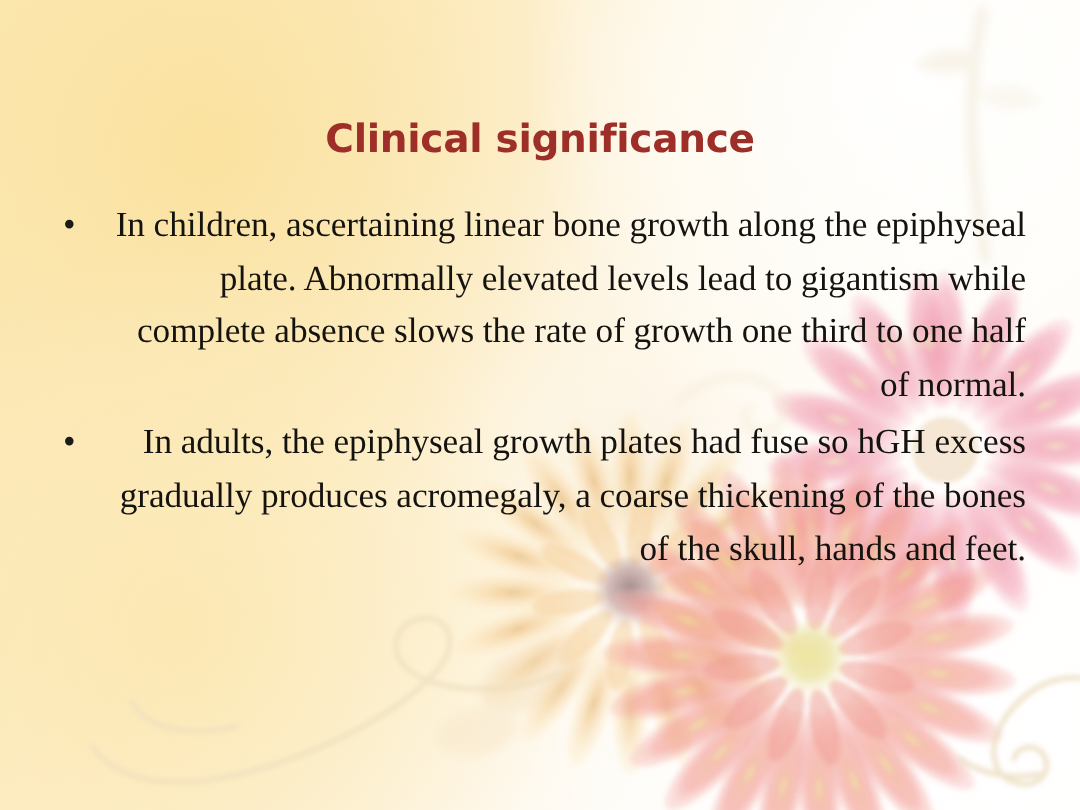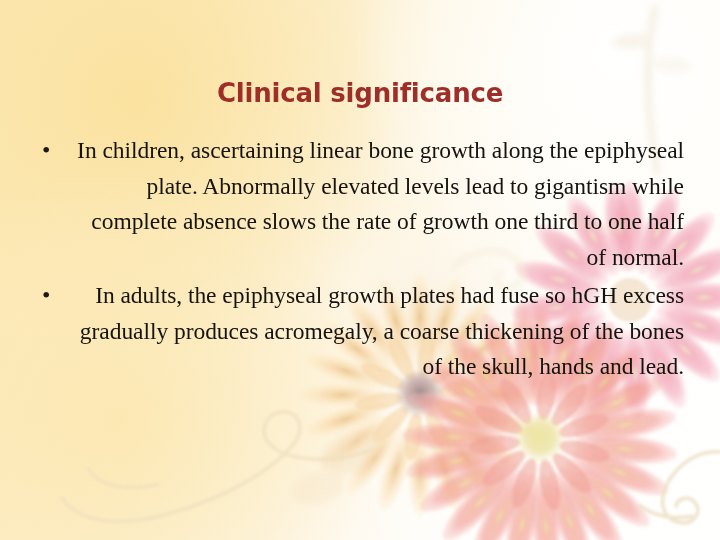--- a/index.html
+++ b/index.html
@@ -336,18 +336,18 @@
 
     <div class="bullet-item">
       <span class="bullet-mark">•</span>
       <span class="bullet-text">In children, ascertaining linear bone growth along the epiphyseal plate. Abnormally elevated levels lead to gigantism while complete absence slows the rate of growth one third to one half of normal.</span>
     </div>
 
     <div class="gap"></div>
 
     <div class="bullet-item">
       <span class="bullet-mark">•</span>
-      <span class="bullet-text">In adults, the epiphyseal growth plates had fuse so hGH excess gradually produces acromegaly, a coarse thickening of the bones of the skull, hands and lead.</span>
+      <span class="bullet-text">In adults, the epiphyseal growth plates had fuse so hGH excess gradually produces acromegaly, a coarse thickening of the bones of the skull, hands and feet.</span>
     </div>
 
   </div>
 
 </div>
 
 </body></html>

